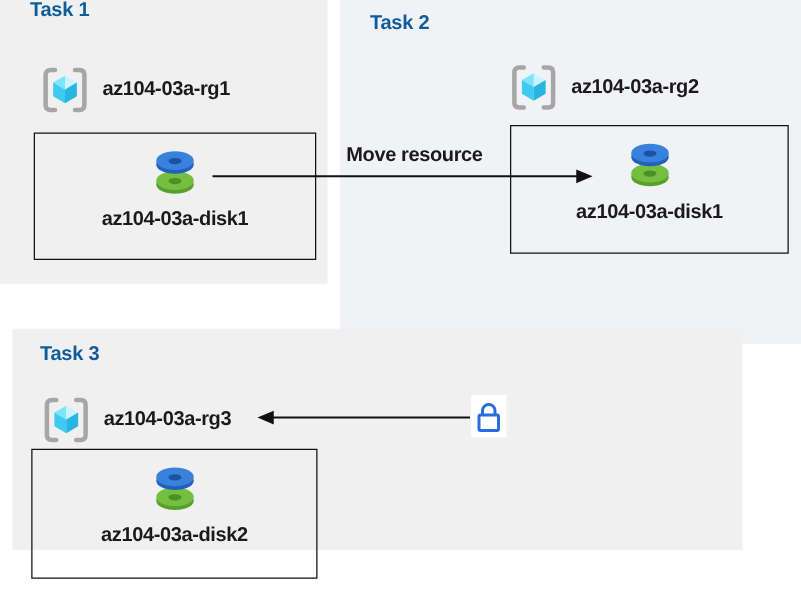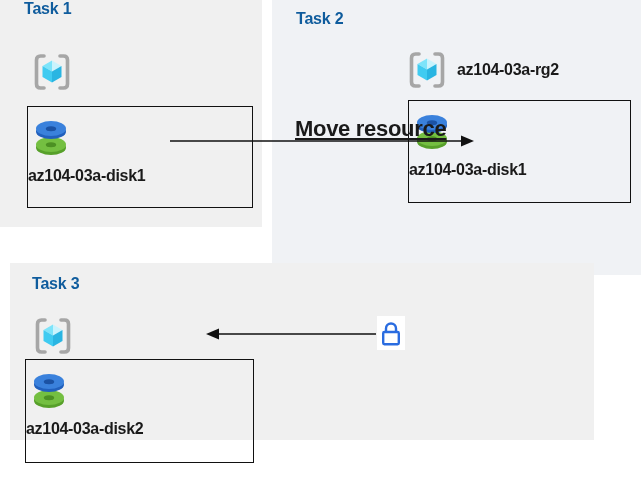--- a/index.html
+++ b/index.html
@@ -18,32 +18,32 @@
   .panel-1 .panel-title{left:24px;top:0;}
   .panel-2 .panel-title{left:24px;top:10px;}
   .panel-3 .panel-title{left:22px;top:12px;}
   .rg-row{position:absolute;display:flex;align-items:center;gap:9px;}
   .panel-1 .rg-row{left:31px;top:51px;}
   .panel-2 .rg-row{left:134px;top:49px;}
   .panel-3 .rg-row{left:22px;top:52px;}
   .rg-label,.disk-label{font-size:16px;font-weight:bold;letter-spacing:-0.3px;white-space:nowrap;}
   .resource-box{
     position:absolute;border:1.5px solid #111;box-sizing:border-box;
-    display:flex;flex-direction:column;align-items:flex-start;padding-top:11px;gap:9px;
+    display:flex;flex-direction:column;align-items:center;padding-top:11px;gap:9px;
   }
   .panel-1 .resource-box{left:27px;top:106px;width:226px;height:102px;}
   .panel-2 .resource-box{left:136px;top:100px;width:223px;height:103px;}
   .panel-3 .resource-box{left:15px;top:96px;width:229px;height:104px;}
   .icon{display:block;line-height:0;}
   .arrow{position:absolute;}
   .arrow-move{left:168px;top:133px;}
   .arrow-lock{left:204px;top:326px;}
   .move-label{
-    position:absolute;left:295px;top:116px;font-size:22px;font-weight:bold;
-    letter-spacing:-0.3px;white-space:nowrap;text-decoration:underline;
+    position:absolute;left:277px;top:116px;font-size:16px;font-weight:bold;
+    letter-spacing:-0.3px;white-space:nowrap;
   }
   .lock-fig{
     position:absolute;left:367px;top:53px;width:28px;height:34px;background:#ffffff;
     display:flex;align-items:center;justify-content:center;
   }
   .lock-text{position:absolute;left:404px;top:58px;font-size:16px;line-height:20px;white-space:nowrap;}
   .lock-name{font-weight:bold;letter-spacing:-0.3px;display:block;}
   .lock-type-label{font-weight:bold;letter-spacing:-0.3px;}
   .lock-type-value{font-weight:normal;}
 </style>
@@ -58,20 +58,21 @@
       <span class="icon">
         <svg width="42" height="42" viewBox="0 0 42 42">
           <path d="M13 5 h-3.5 q-4 0 -4 4 v24 q0 4 4 4 h3.5" stroke="#a6a6a6" stroke-width="3.6" fill="none" stroke-linecap="round"></path>
           <path d="M29 5 h3.5 q4 0 4 4 v24 q0 4 -4 4 h-3.5" stroke="#a6a6a6" stroke-width="3.6" fill="none" stroke-linecap="round"></path>
           <polygon points="21,9.5 11.5,15 21,20.5" fill="#7de4fa"></polygon>
           <polygon points="21,9.5 30.5,15 21,20.5" fill="#c9f3fd"></polygon>
           <polygon points="11.5,15 21,20.5 21,31.5 11.5,26" fill="#3fcbf1"></polygon>
           <polygon points="30.5,15 21,20.5 21,31.5 30.5,26" fill="#29b5e2"></polygon>
         </svg>
       </span>
+      <span class="rg-label">az104-03a-rg1</span>
     </div>
     <div class="resource-box">
       <span class="icon">
         <svg width="46" height="40" viewBox="0 0 46 40">
           <ellipse cx="23" cy="29.5" rx="15" ry="7.5" fill="#57a02a"></ellipse>
           <ellipse cx="23" cy="26.5" rx="15" ry="7.5" fill="#74bf41"></ellipse>
           <ellipse cx="23" cy="26.8" rx="5.2" ry="2.5" fill="#4c9023"></ellipse>
           <ellipse cx="23" cy="13.5" rx="15" ry="7.5" fill="#2160bd"></ellipse>
           <ellipse cx="23" cy="10.5" rx="15" ry="7.5" fill="#3a81dc"></ellipse>
           <ellipse cx="23" cy="10.8" rx="5.2" ry="2.5" fill="#1b52a4"></ellipse>
@@ -123,20 +124,21 @@
       <span class="icon">
         <svg width="42" height="42" viewBox="0 0 42 42">
           <path d="M13 5 h-3.5 q-4 0 -4 4 v24 q0 4 4 4 h3.5" stroke="#a6a6a6" stroke-width="3.6" fill="none" stroke-linecap="round"></path>
           <path d="M29 5 h3.5 q4 0 4 4 v24 q0 4 -4 4 h-3.5" stroke="#a6a6a6" stroke-width="3.6" fill="none" stroke-linecap="round"></path>
           <polygon points="21,9.5 11.5,15 21,20.5" fill="#7de4fa"></polygon>
           <polygon points="21,9.5 30.5,15 21,20.5" fill="#c9f3fd"></polygon>
           <polygon points="11.5,15 21,20.5 21,31.5 11.5,26" fill="#3fcbf1"></polygon>
           <polygon points="30.5,15 21,20.5 21,31.5 30.5,26" fill="#29b5e2"></polygon>
         </svg>
       </span>
+      <span class="rg-label">az104-03a-rg3</span>
     </div>
     <div class="resource-box">
       <span class="icon">
         <svg width="46" height="40" viewBox="0 0 46 40">
           <ellipse cx="23" cy="29.5" rx="15" ry="7.5" fill="#57a02a"></ellipse>
           <ellipse cx="23" cy="26.5" rx="15" ry="7.5" fill="#74bf41"></ellipse>
           <ellipse cx="23" cy="26.8" rx="5.2" ry="2.5" fill="#4c9023"></ellipse>
           <ellipse cx="23" cy="13.5" rx="15" ry="7.5" fill="#2160bd"></ellipse>
           <ellipse cx="23" cy="10.5" rx="15" ry="7.5" fill="#3a81dc"></ellipse>
           <ellipse cx="23" cy="10.8" rx="5.2" ry="2.5" fill="#1b52a4"></ellipse>

